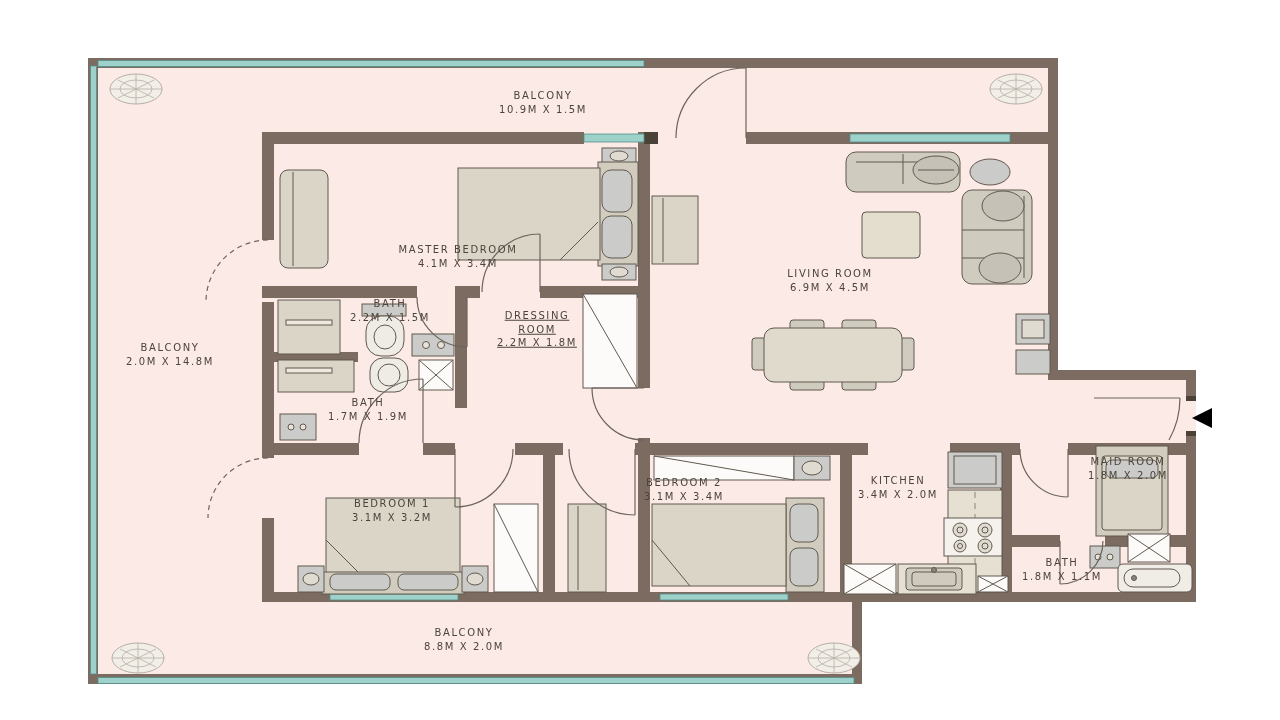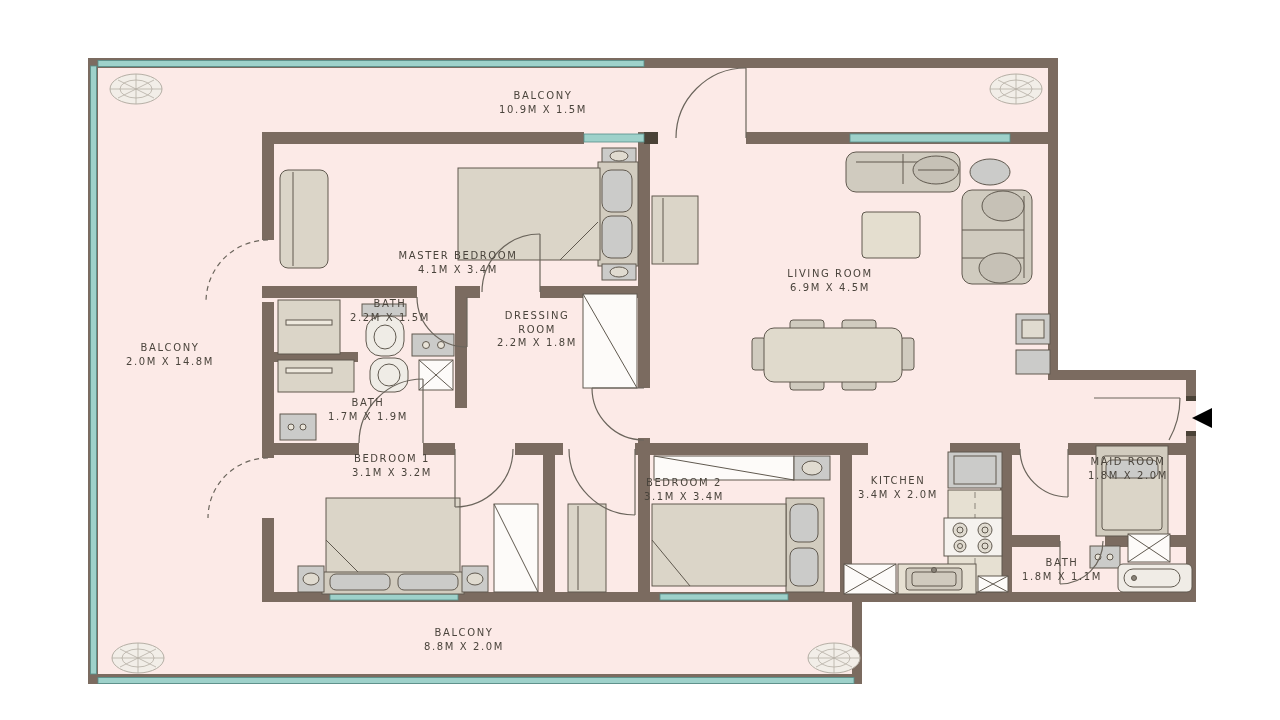--- a/index.html
+++ b/index.html
@@ -3,21 +3,21 @@
 <meta charset="utf-8">
 <style>
   html,body{margin:0;padding:0;background:#ffffff;}
   body{width:1280px;height:720px;overflow:hidden;}
   .plan{position:relative;width:1280px;height:627px;font-family:"DejaVu Sans",sans-serif;border-radius:15px;}
   .plan svg{position:absolute;left:0;top:0;}
   .label{position:absolute;transform:translate(-50%,-50%);text-align:center;
          color:#4a443c;font-size:10px;letter-spacing:1.6px;line-height:1.35;
          white-space:nowrap;text-transform:uppercase;}
   .label .rname,.label .rsize{display:block;}
-  .label--wrap{white-space:normal;width:98px;}
+  .label--wrap{white-space:normal;width:98px;text-decoration:underline;}
 </style>
 </head>
 <body>
 
 <div class="plan">
 
 <svg width="1280" height="720" viewBox="0 0 1280 720">
   <defs>
     <g id="plantdecor">
       <ellipse cx="0" cy="0" rx="26" ry="15" fill="#f2eee8" stroke="#b5afa5" stroke-width="1"></ellipse>
@@ -268,41 +268,41 @@
 </svg>
 
 <div class="label" style="left:543px;top:102px">
   <span class="rname">BALCONY</span>
   <span class="rsize">10.9M x 1.5M</span>
 </div>
 <div class="label" style="left:170px;top:354px">
   <span class="rname">BALCONY</span>
   <span class="rsize">2.0M x 14.8M</span>
 </div>
-<div class="label" style="left:458px;top:262px">
+<div class="label" style="left:458px;top:256px">
   <span class="rname">MASTER BEDROOM</span>
   <span class="rsize">4.1M x 3.4M</span>
 </div>
 <div class="label" style="left:390px;top:310px">
   <span class="rname">BATH</span>
   <span class="rsize">2.2M x 1.5M</span>
 </div>
 <div class="label label--wrap" style="left:537px;top:329px">
   <span class="rname">DRESSING ROOM</span>
   <span class="rsize">2.2M x 1.8M</span>
 </div>
 <div class="label" style="left:368px;top:409px">
   <span class="rname">BATH</span>
   <span class="rsize">1.7M x 1.9M</span>
 </div>
 <div class="label" style="left:830px;top:280px">
   <span class="rname">LIVING ROOM</span>
   <span class="rsize">6.9M x 4.5M</span>
 </div>
-<div class="label" style="left:392px;top:465px">
+<div class="label" style="left:392px;top:510px">
   <span class="rname">BEDROOM 1</span>
   <span class="rsize">3.1M x 3.2M</span>
 </div>
 <div class="label" style="left:684px;top:489px">
   <span class="rname">BEDROOM 2</span>
   <span class="rsize">3.1M x 3.4M</span>
 </div>
 <div class="label" style="left:898px;top:487px">
   <span class="rname">KITCHEN</span>
   <span class="rsize">3.4M x 2.0M</span>

